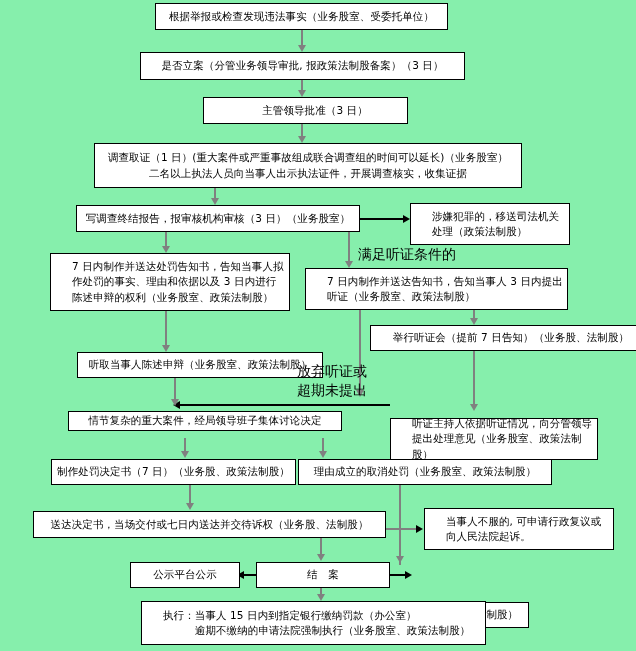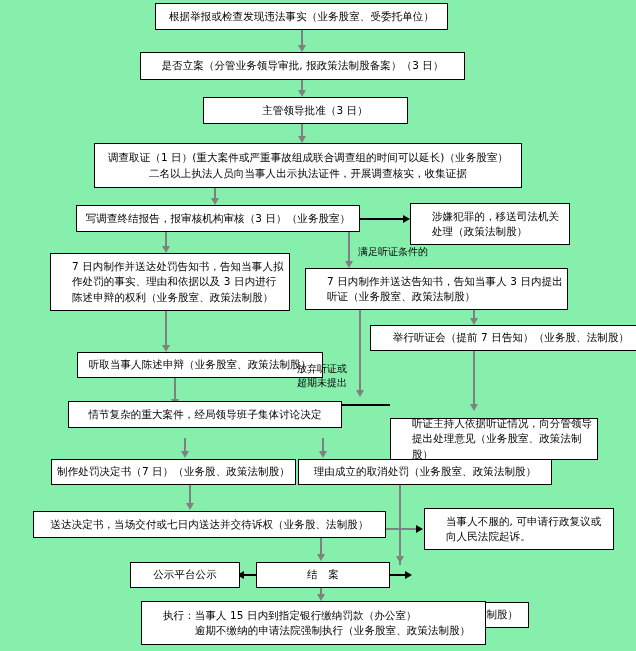--- a/index.html
+++ b/index.html
@@ -33,21 +33,21 @@
     z-index: 5;
   }
   .node.left-align {
     justify-content: flex-start;
     text-align: left;
     padding-left: 21px;
   }
   .node .ntext { display: block; width: 100%; white-space: pre-line; }
   .edge-label {
     position: absolute;
-    font-size: 10px;
+    font-size: 14px;
     line-height: 1.35;
     color: #000000;
     white-space: pre-line;
     z-index: 6;
     background: transparent;
   }
   
   .vline {
     position: absolute;
     width: 2px;
@@ -129,21 +129,21 @@
   </div>
 
   <div class="node left-align" style="left:390px; top:418px; width:208px; height:42px;">
     <span class="ntext">听证主持人依据听证情况，向分管领导提出处理意见（业务股室、政策法制股）</span>
   </div>
 
   <div class="node" style="left:77px; top:352px; width:246px; height:26px;">
     <span class="ntext">听取当事人陈述申辩（业务股室、政策法制股）</span>
   </div>
 
-  <div class="node" style="left:68px; top:401px; width:274px; height:27px;align-items:center;">
+  <div class="node" style="left:68px; top:411px; width:274px; height:20px;align-items:center;">
     <span class="ntext">情节复杂的重大案件，经局领导班子集体讨论决定</span>
   </div>
 
   <div class="node" style="left:51px; top:459px; width:245px; height:26px;">
     <span class="ntext">制作处罚决定书（7 日）（业务股、政策法制股）</span>
   </div>
 
   <div class="node" style="left:298px; top:459px; width:254px; height:26px;">
     <span class="ntext">理由成立的取消处罚（业务股室、政策法制股）</span>
   </div>

